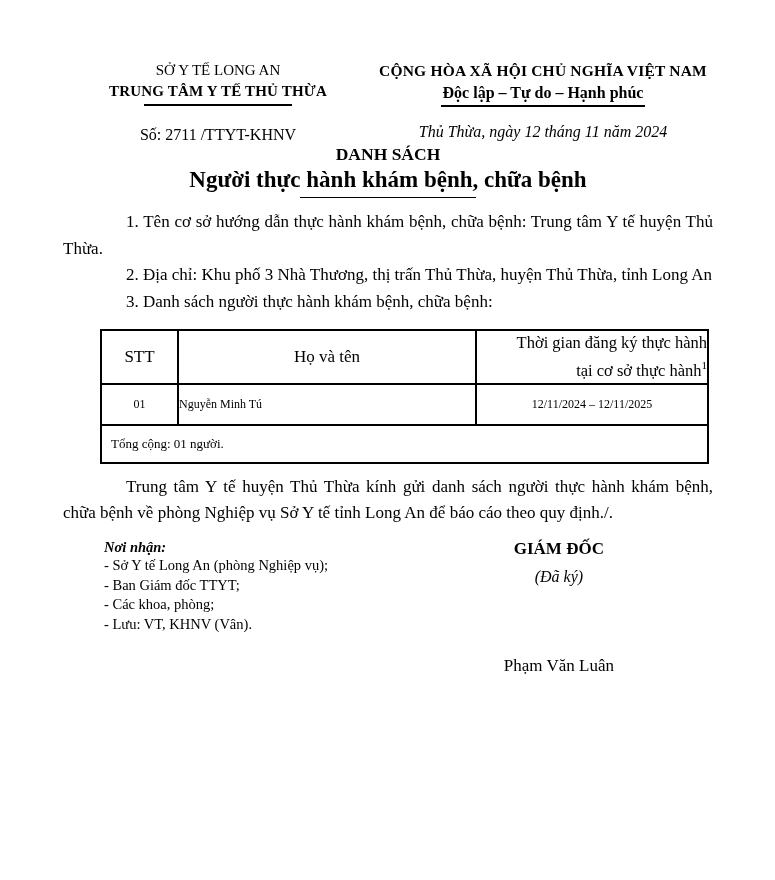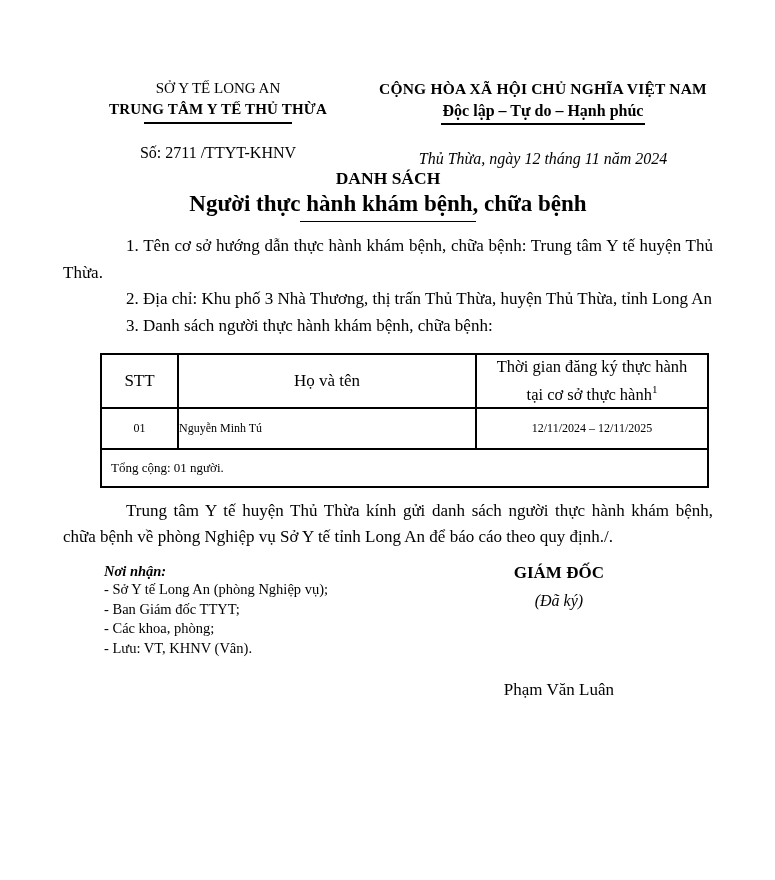--- a/index.html
+++ b/index.html
@@ -2,51 +2,51 @@
 <html lang="vi"><head>
 <meta charset="utf-8">
 <style>
   html, body { margin:0; padding:0; }
   body {
     width:775px; height:880px;
     background:#ffffff;
     color:#000;
     font-family:"Liberation Serif", "DejaVu Serif", serif;
   }
-  .page { box-sizing:border-box; width:775px; height:880px; padding:80px 62px 0 63px; overflow:hidden; }
+  .page { box-sizing:border-box; width:775px; height:880px; padding:62px 62px 0 63px; overflow:hidden; }
 
   
   .header-row { display:flex; align-items:flex-start; }
   .issuer { width:310px; text-align:center; }
   .issuer-parent { font-size:15px; }
   .issuer-org { font-size:15px; font-weight:bold; margin-top:4px; letter-spacing:0.2px; }
   .issuer-rule { width:148px; border-top:2px solid #000; margin:4px auto 0; }
   .doc-number { font-size:16px; margin-top:20px; }
 
   .national { flex:1; text-align:center; }
   .national-title { font-size:15.5px; font-weight:bold; letter-spacing:0.2px; }
   .motto { font-size:16px; font-weight:bold; margin-top:4px; }
   .motto-inner { display:inline-block; border-bottom:2px solid #000; padding:0 2px 3px; }
-  .place-date { font-size:16px; font-style:italic; margin-top:25px; }
+  .place-date { font-size:16px; font-style:italic; margin-top:16px; }
 
   
   .title-block { text-align:center; }
   .title-main { font-size:17.5px; font-weight:bold; }
   .title-sub { font-size:23px; font-weight:bold; margin-top:2px; }
   .title-rule { width:176px; border-top:1.5px solid #000; margin:4px auto 0; }
 
   
   .body-paras { margin-top:11px; }
   .para { margin:0; font-size:17px; line-height:26.5px; text-indent:63px; text-align:justify; }
 
   
   table.practice { border-collapse:collapse; table-layout:fixed; width:607px; margin:14px 0 0 37px; }
   table.practice th, table.practice td { border:2px solid #000; font-weight:normal; padding:0; }
   th.h-stt, th.h-name { font-size:17px; text-align:center; vertical-align:middle; height:52px; }
-  th.h-period { font-size:16.5px; text-align:center; vertical-align:middle; height:52px; line-height:22px; }
+  th.h-period { font-size:16.5px; text-align:right; vertical-align:middle; height:52px; line-height:22px; }
   th.h-period sup { font-size:11px; }
   tr.data-row td { height:39px; font-size:12px; vertical-align:middle; }
   td.c-stt { text-align:center; }
   td.c-name { text-align:left; padding-left:10px; }
   td.c-period { text-align:center; }
   tr.total-row td { height:36px; font-size:13px; text-align:left; padding-left:9px; vertical-align:middle; }
 
   
   .closing { margin-top:10px; }
   .closing .para { line-height:25.5px; }

